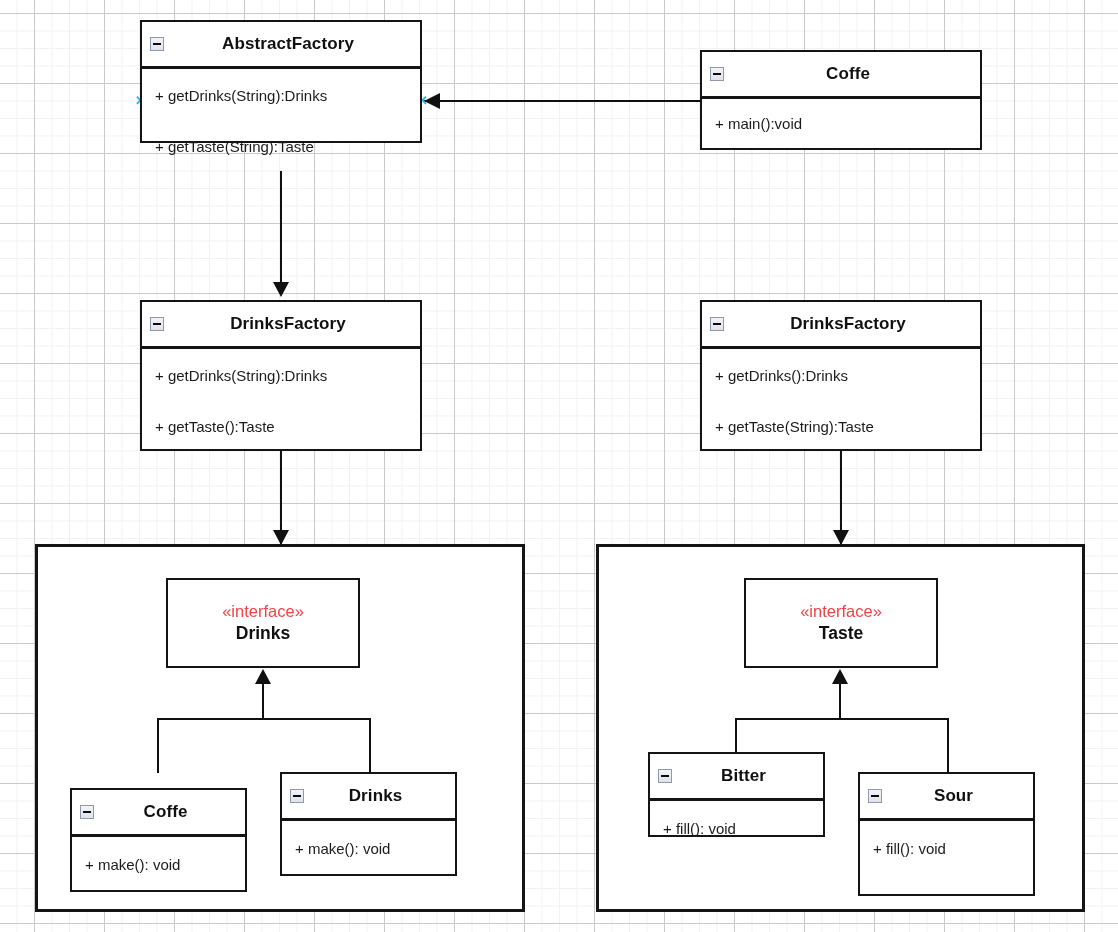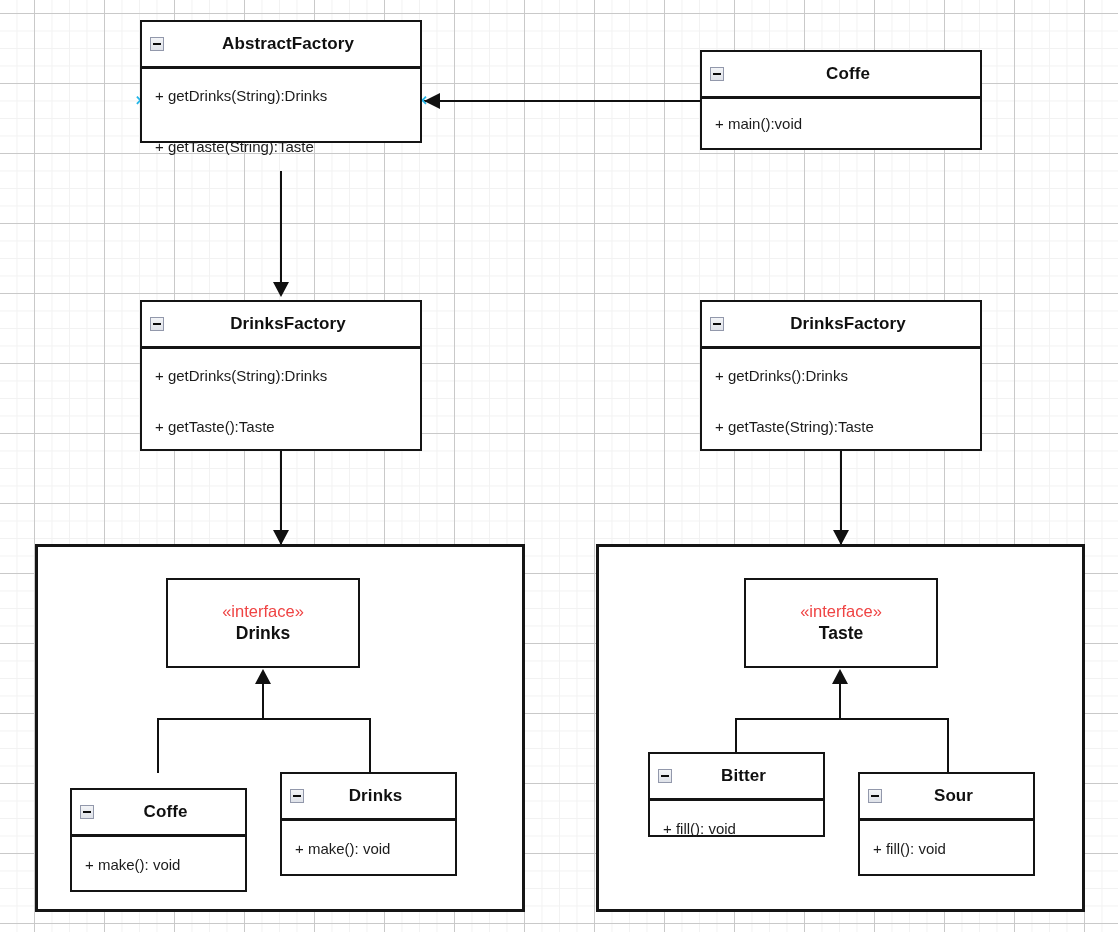--- a/index.html
+++ b/index.html
@@ -243,21 +243,21 @@
       <span class="collapse-icon">
           <i></i>
         </span>
       <span class="title-text">Bitter</span>
     </div>
     <div class="members">
       <div class="member" style="height:54px;">+ fill(): void</div>
     </div>
   </div>
 
-  <div class="clsbox" style="left:858px; top:772px; width:177px; height:104px;">
+  <div class="clsbox" style="left:858px; top:772px; width:177px; height:124px;">
     <div class="title">
       <span class="collapse-icon">
           <i></i>
         </span>
       <span class="title-text">Sour</span>
     </div>
     <div class="members">
       <div class="member" style="height:54px;">+ fill(): void</div>
     </div>
   </div>

